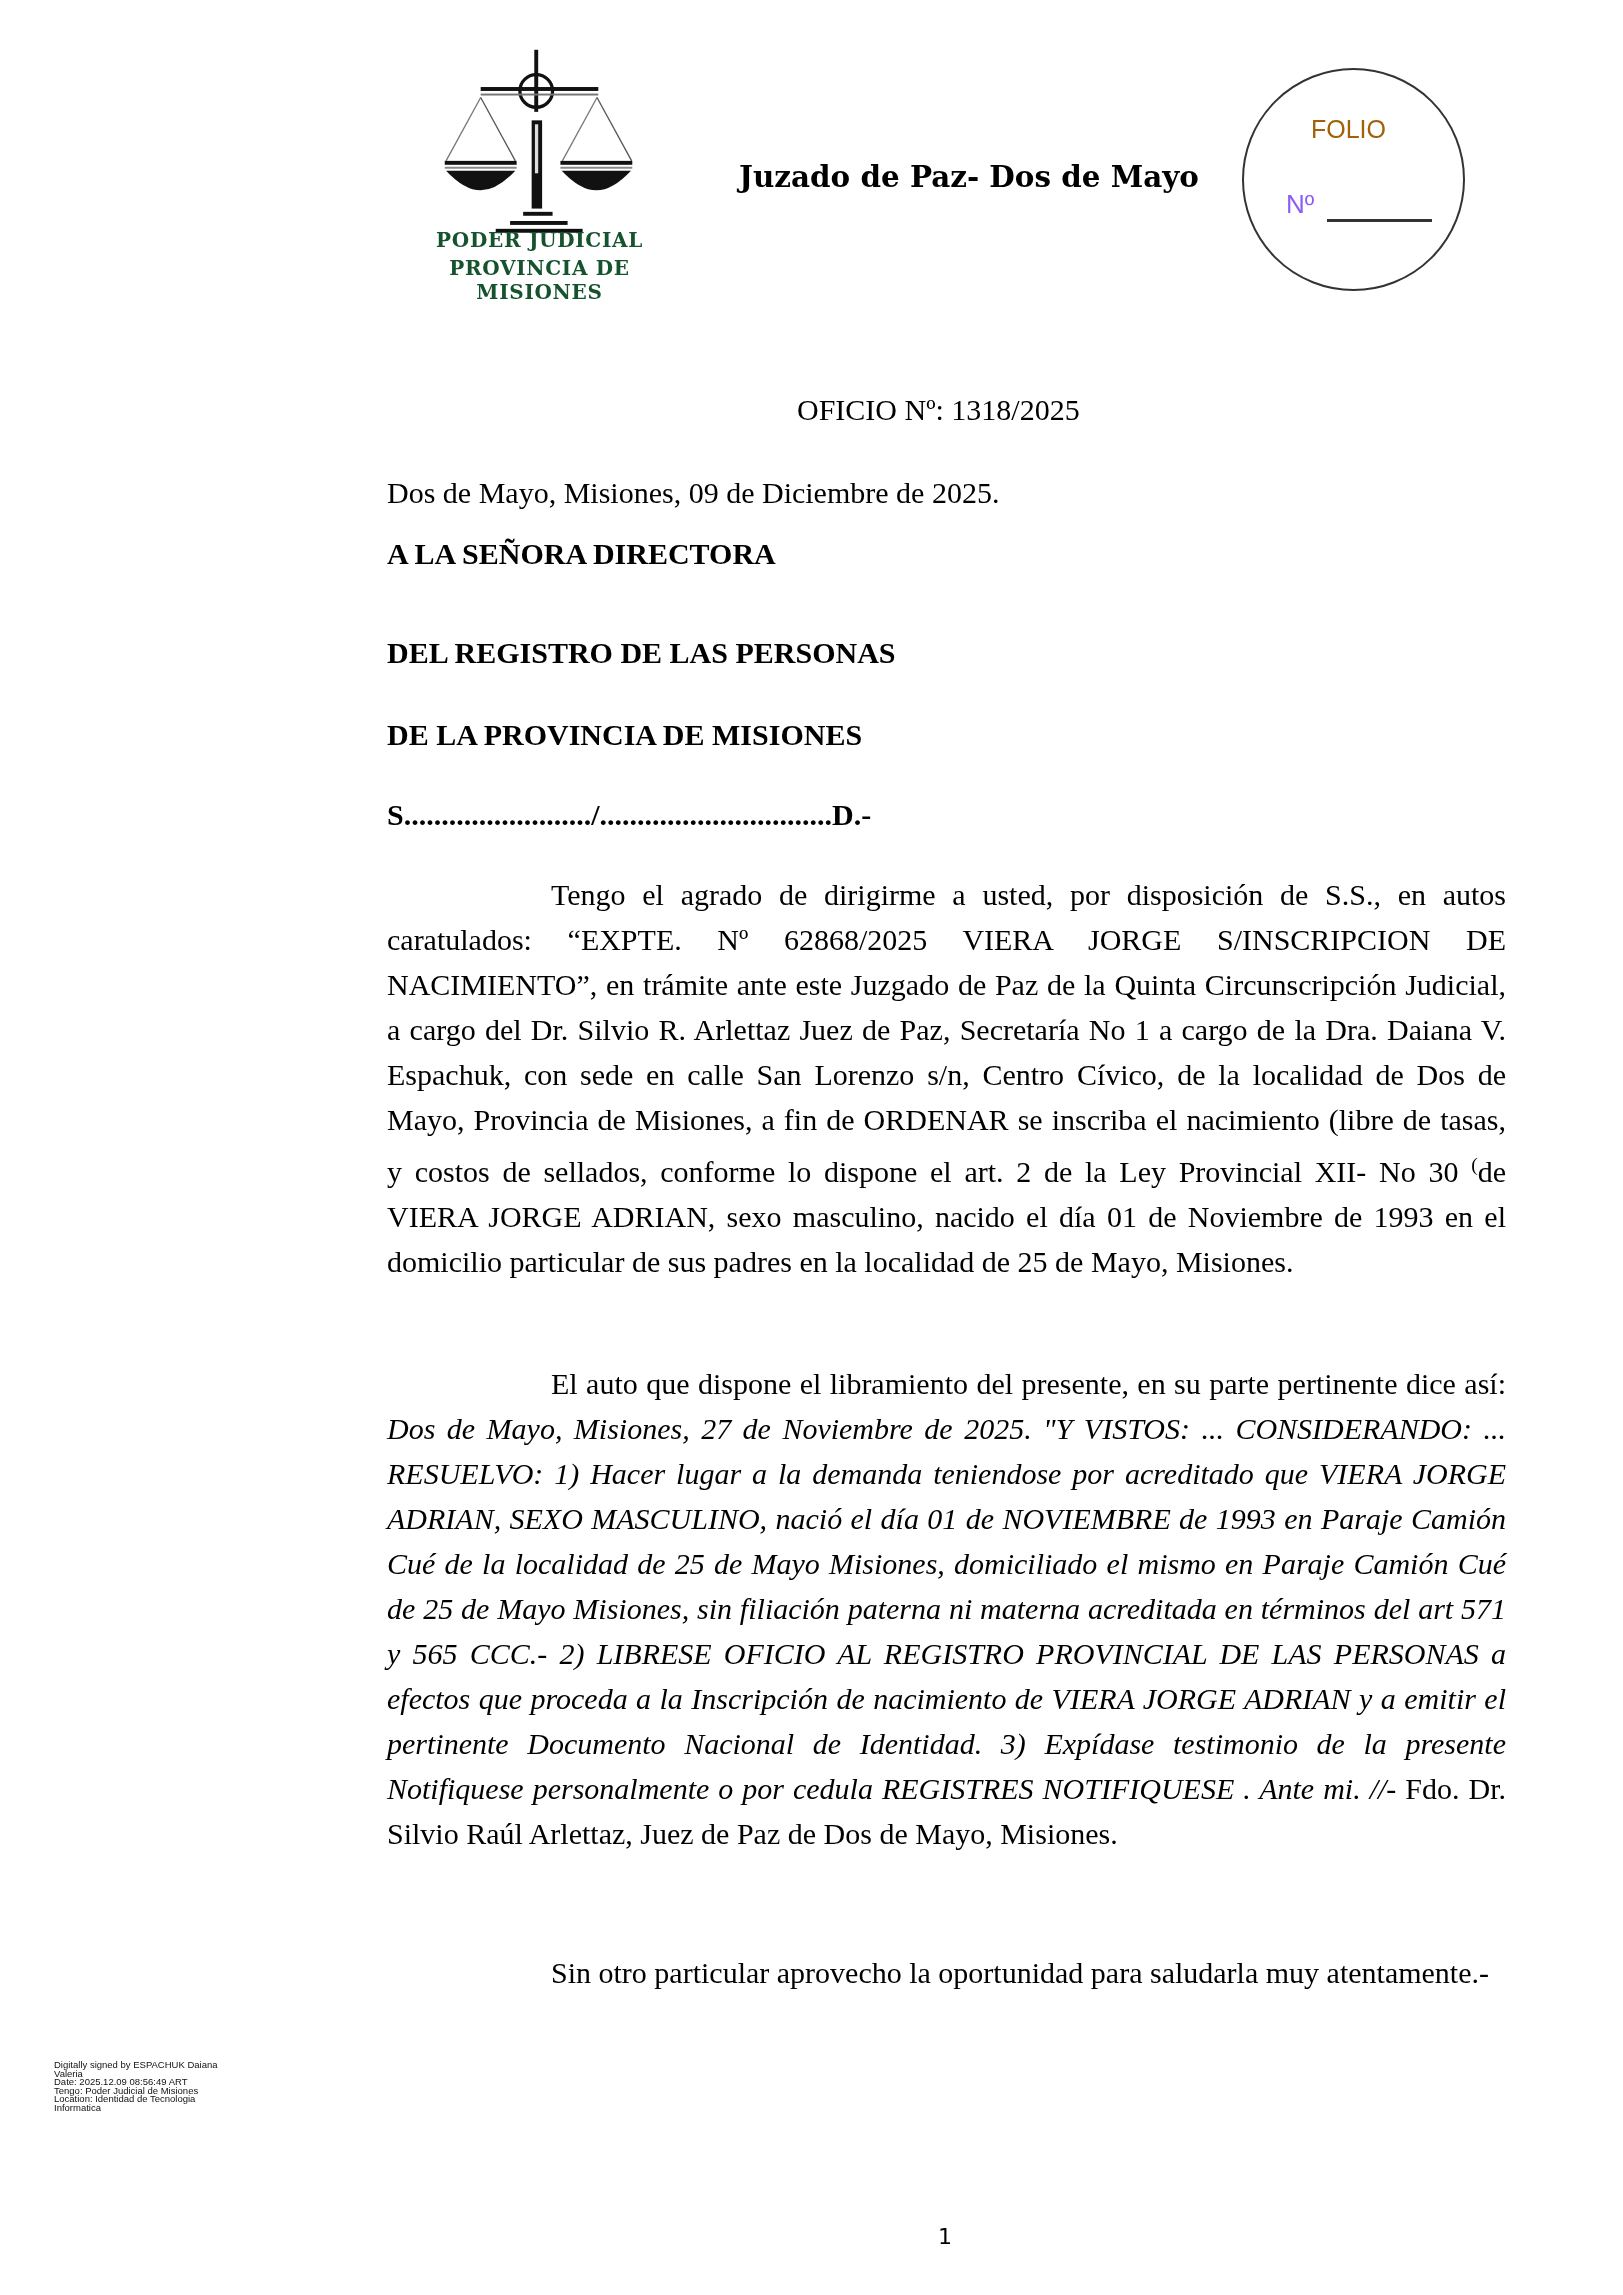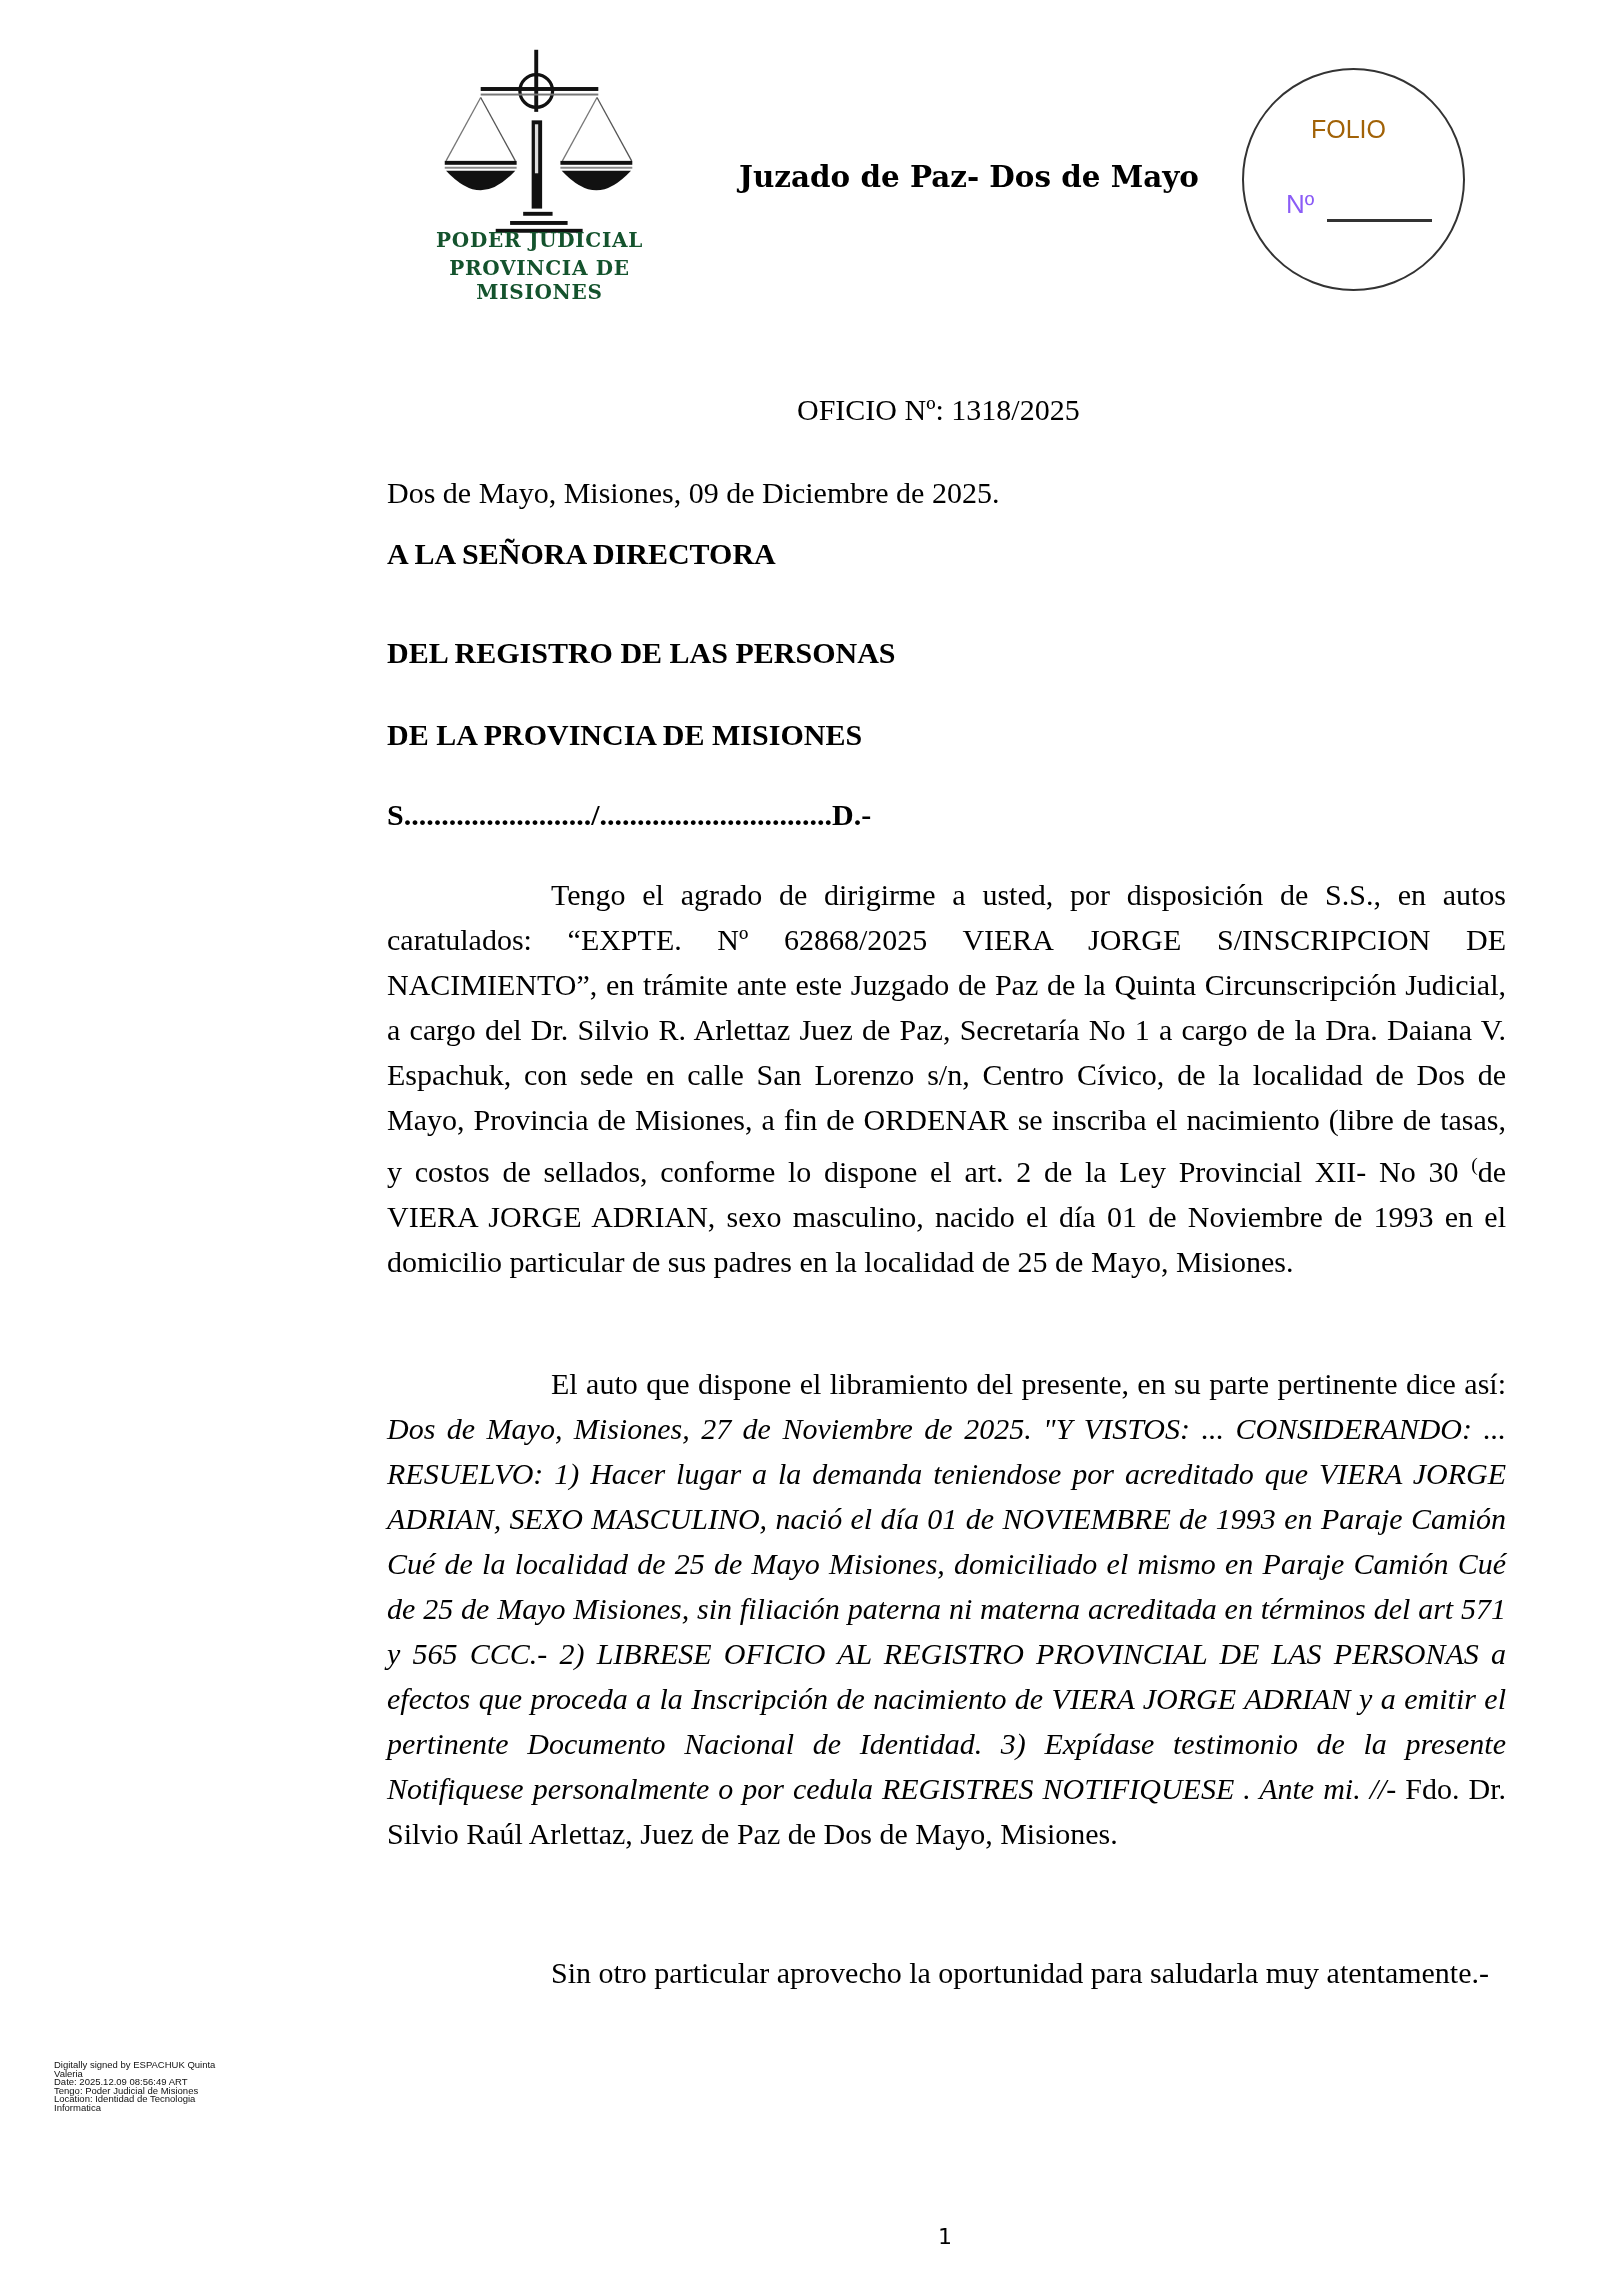--- a/index.html
+++ b/index.html
@@ -99,21 +99,21 @@
 
 <div id="para2" class="para">
   <span class="indent"></span><span>El auto que dispone el libramiento del presente, en su parte pertinente dice así: </span><i>Dos de Mayo, Misiones, 27 de Noviembre de 2025. "Y VISTOS: ... CONSIDERANDO: ...  RESUELVO: 1) Hacer lugar a la demanda teniendose por acreditado que VIERA JORGE  ADRIAN, SEXO MASCULINO, nació el día 01 de NOVIEMBRE de 1993 en Paraje Camión Cué de la localidad de 25 de Mayo Misiones, domiciliado el mismo en Paraje Camión Cué de 25 de Mayo Misiones, sin filiación paterna ni materna acreditada en términos del art 571 y 565 CCC.- 2) LIBRESE OFICIO AL REGISTRO PROVINCIAL DE LAS PERSONAS a efectos que proceda a la Inscripción de nacimiento de VIERA JORGE ADRIAN y a emitir el pertinente Documento Nacional de Identidad. 3) Expídase testimonio de la presente  Notifiquese personalmente o por cedula REGISTRES NOTIFIQUESE . Ante mi. //</i><span>- Fdo. Dr.  Silvio Raúl Arlettaz, Juez de Paz de Dos de Mayo, Misiones.</span>
 </div>
 
 <div id="para3" class="para">
   <span class="indent"></span><span>Sin otro particular aprovecho la oportunidad para saludarla muy atentamente.-</span>
 </div>
 
 <div id="signature">
-  <div>Digitally signed by ESPACHUK Quinta</div>
+  <div>Digitally signed by ESPACHUK Daiana</div>
   <div>Valeria</div>
   <div>Date: 2025.12.09 08:56:49 ART</div>
   <div>Tengo: Poder Judicial de Misiones</div>
   <div>Location: Identidad de Tecnologia</div>
   <div>Informatica</div>
 </div>
 
 <div id="page-number">1</div>
 
 

